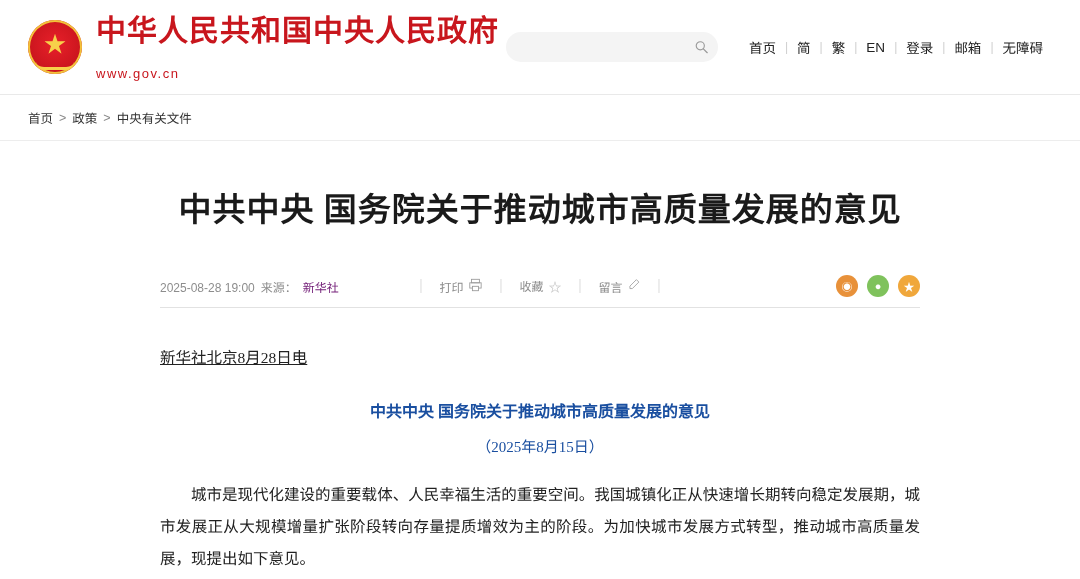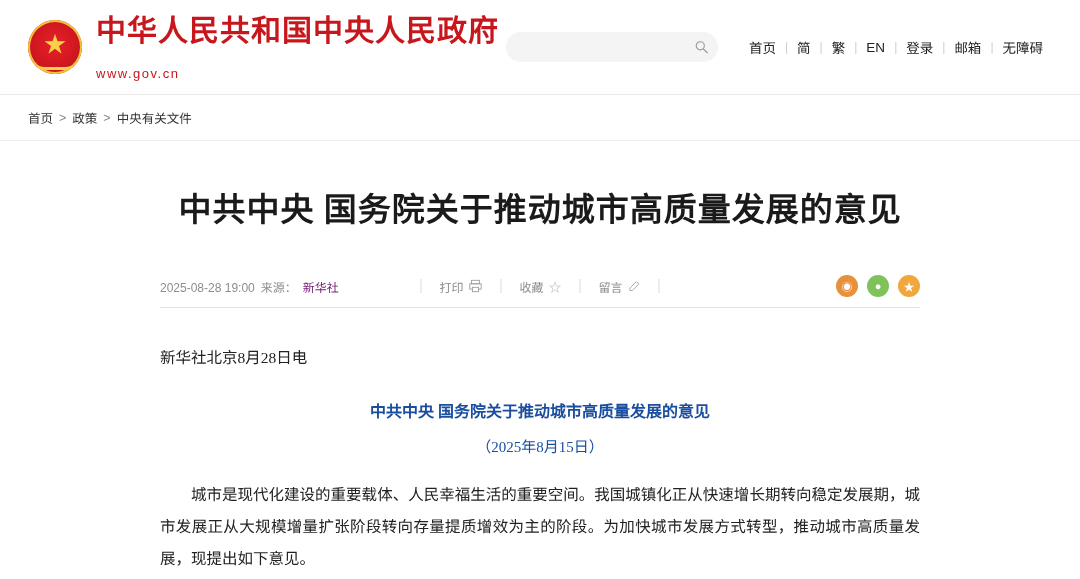--- a/index.html
+++ b/index.html
@@ -129,42 +129,42 @@
   .meta-center {
     position: absolute; left: 50%; transform: translateX(-50%);
     display: flex; align-items: center; gap: 0;
   }
   .fontsize-group { display: flex; align-items: baseline; gap: 8px; }
   .fontsize-group .lbl { color: #8d8d8d; }
   .fs-default { color: #c8161d; font-weight: bold; font-size: 12.5px; }
   .fs-big { color: #8d8d8d; font-size: 13.5px; }
   .fs-huge { color: #8d8d8d; font-size: 15px; }
   .vline { width: 1px; height: 14px; background: #dcdcdc; margin: 0 18px; }
-  .act { display: flex; align-items: center; gap: 5px; color: #8d8d8d; }
+  .act { display: flex; align-items: flex-start; gap: 5px; color: #8d8d8d; }
   .meta-right {
     margin-left: auto;
     display: flex; align-items: center; gap: 9px;
   }
   .circle-btn {
     width: 22px; height: 22px; border-radius: 50%;
     display: flex; align-items: center; justify-content: center;
     color: #fff; font-size: 11px;
   }
   .c-weibo { background: #e8913a; }
   .c-wechat { background: #7fc25c; }
   .c-fav { background: #f0a73b; }
 
   .body-text {
     margin-top: 34px;
     font-family: "Liberation Serif", serif;
     font-size: 15.5px;
     color: #222;
     line-height: 2.05;
   }
-  .lead { margin: 0 0 18px; }
+  .lead { margin: 0 0 18px; text-decoration: underline; }
   .sub-title {
     text-align: center;
     color: #1a4fa0;
     font-weight: bold;
     font-size: 16px;
     margin: 22px 0 4px;
   }
   .sub-date {
     text-align: center;
     color: #1a4fa0;

